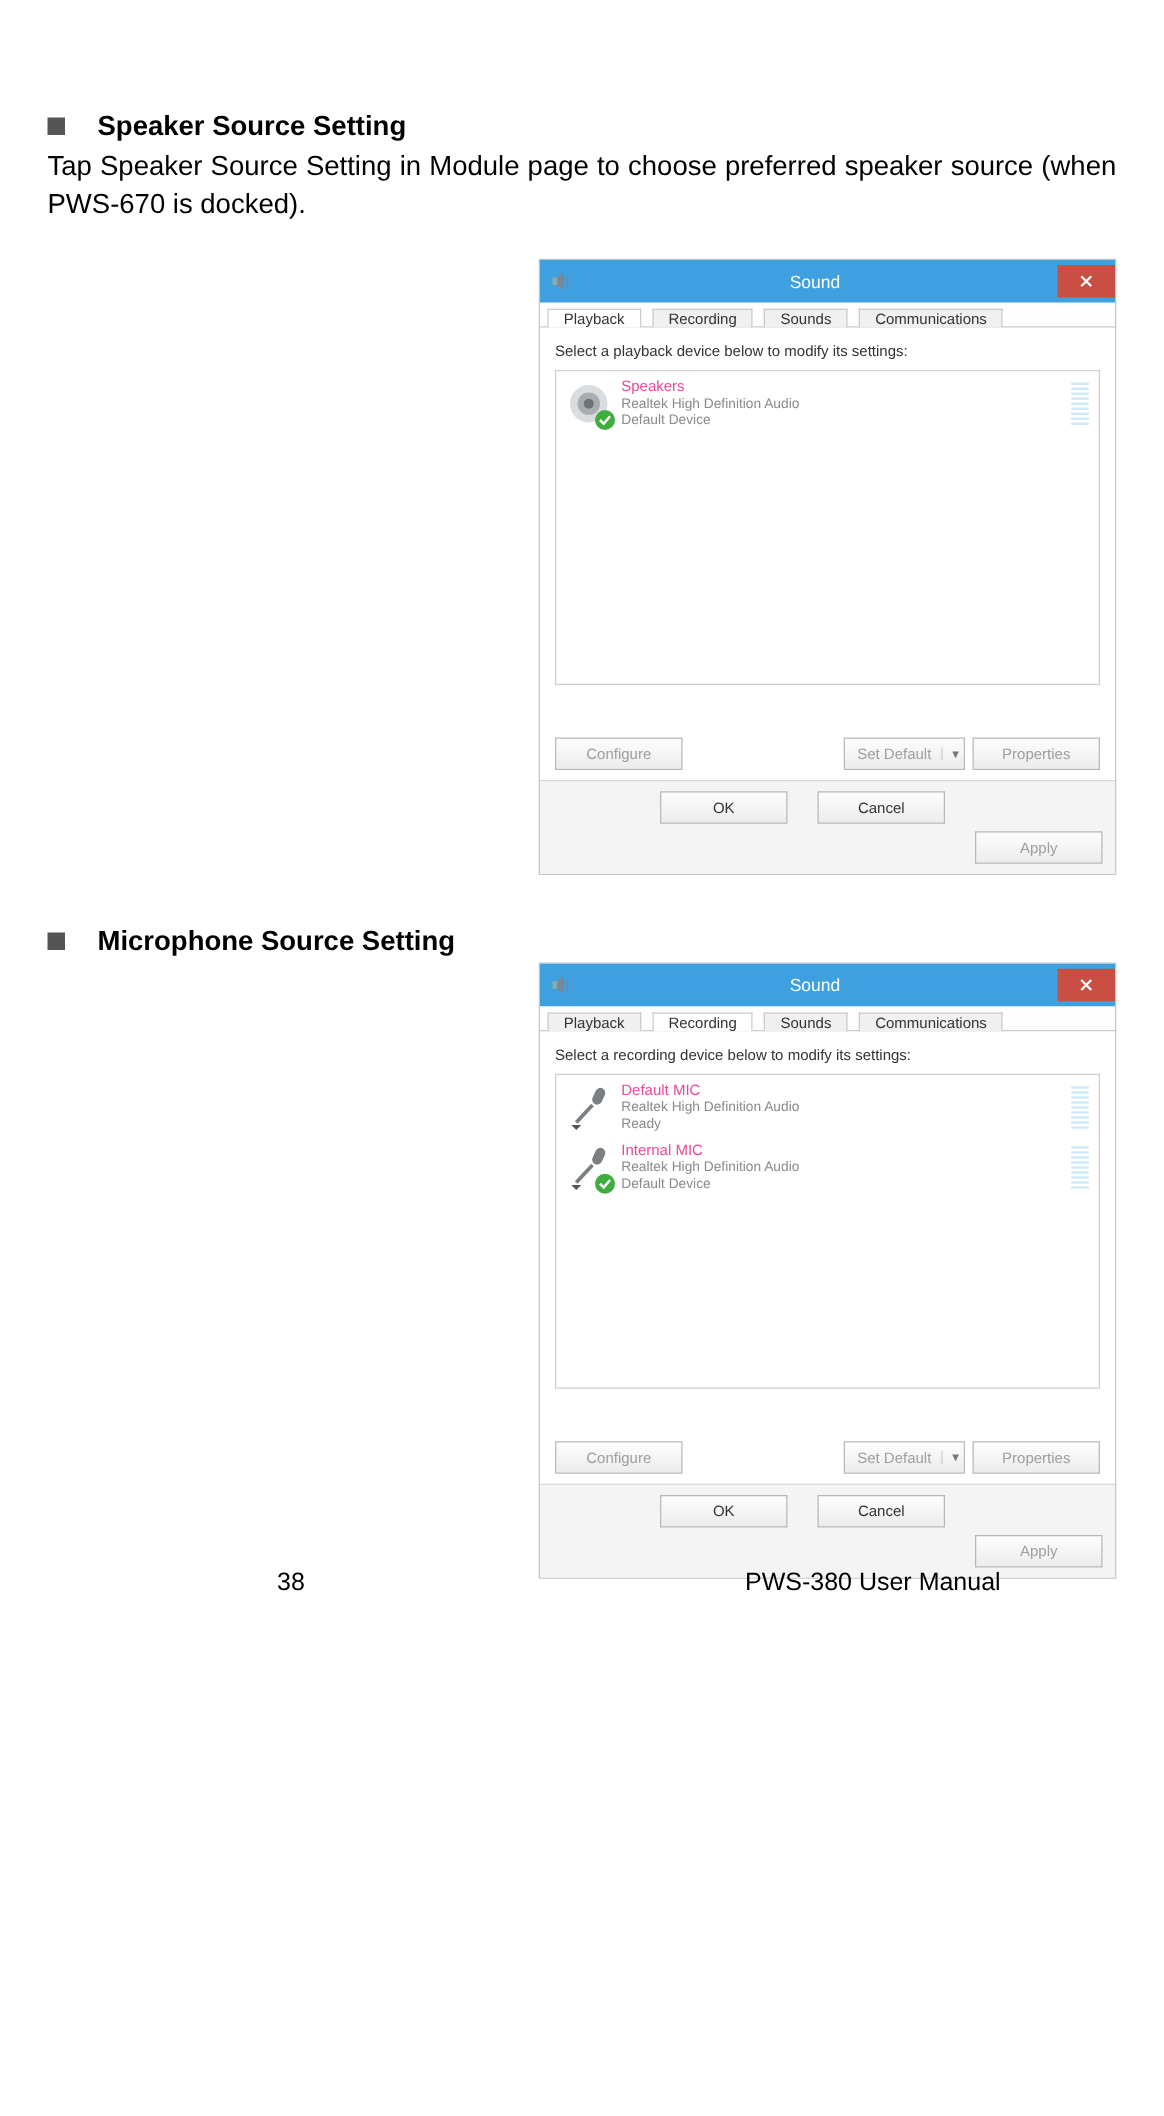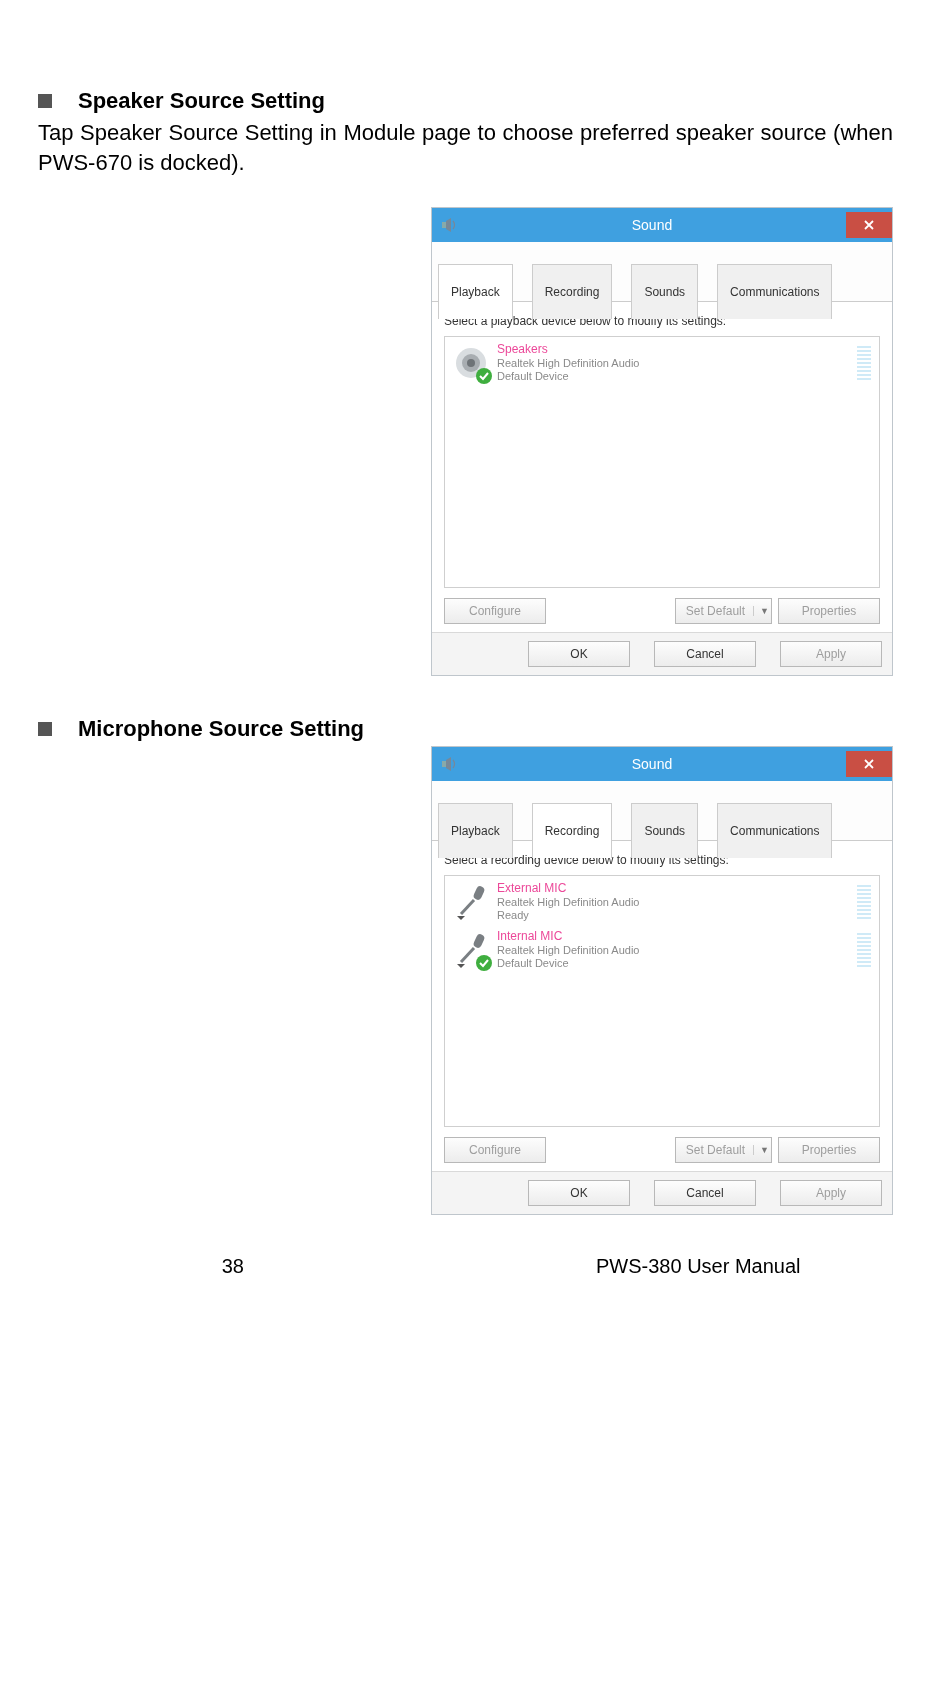--- a/index.html
+++ b/index.html
@@ -10,37 +10,37 @@
   .para{font-size:22px;line-height:1.35;text-align:justify;margin:0 0 30px 0;}
   .dlg-wrap{display:flex;justify-content:flex-end;margin-bottom:40px;}
   .dlg{width:460px;border:1px solid #bfc6cc;background:#fff;font-family:"Segoe UI",Tahoma,sans-serif;font-size:13px;color:#333;}
   .titlebar{height:34px;background:#3fa0e0;color:#fff;display:flex;align-items:center;position:relative;}
   .tb-ico{width:18px;height:18px;margin-left:8px;display:inline-block;}
   .tb-ico svg{display:block;}
   .tb-title{flex:1;text-align:center;font-size:14px;}
   .tb-close{width:46px;height:26px;background:#c94f44;color:#fff;display:flex;align-items:center;justify-content:center;font-size:14px;margin-right:0;}
   .tb-close svg{display:block;}
   .tabs{display:flex;border-bottom:1px solid #ccc;padding:4px 6px 0 6px;background:#fdfdfd;}
-  .tab{padding:20px 12px;border:1px solid #ccc;border-bottom:none;background:#f0f0f0;margin-right:19px;font-size:12px;color:#333;position:relative;top:18px;}
+  .tab{padding:0 12px;border:1px solid #ccc;border-bottom:none;background:#f0f0f0;margin-right:9px;font-size:12px;color:#333;position:relative;top:1px;}
   .tab.active{background:#fff;}
   .body{padding:10px 12px 8px 12px;}
   .instr{font-size:12px;margin:2px 0 8px 0;}
   .list{border:1px solid #cfcfcf;height:246px;background:#fff;padding:4px 0 0 0;overflow:hidden;}
   .item{display:flex;align-items:flex-start;padding:2px 6px 6px 6px;}
   .item-ico{width:40px;height:40px;flex:0 0 40px;position:relative;margin-right:6px;}
   .item-txt{flex:1;}
   .it-name{font-size:12px;color:#ec4899;line-height:1.1;}
   .it-sub{font-size:11px;color:#8a8a8a;line-height:1.2;}
   .meter{width:18px;height:38px;margin-left:4px;margin-top:1px;}
   .speaker-ico{width:40px;height:40px;}
   .check-badge{position:absolute;right:-2px;bottom:-2px;width:18px;height:18px;}
   .btnrow{display:flex;justify-content:flex-end;gap:6px;margin-top:10px;align-items:center;}
   .btnrow.left-space{justify-content:space-between;}
   .btn{min-width:80px;height:24px;border:1px solid #b8b8b8;background:linear-gradient(#fdfdfd,#ececec);font-size:12px;color:#333;display:flex;align-items:center;justify-content:center;padding:0 10px;}
-  .btn.dis{color:#9e9e9e;}
+  .btn.dis{color:#9e9e9e;margin-top:32px;}
   .btn.split{padding-right:2px;}
   .btn .caret{margin-left:8px;border-left:1px solid #ccc;padding-left:6px;font-size:9px;color:#777;}
   .footrow{border-top:1px solid #d9d9d9;background:#f4f4f4;padding:8px 10px;display:flex;justify-content:flex-end;gap:24px;}
   .footer{position:absolute;bottom:50px;left:0;right:0;display:flex;font-size:20px;}
   .footer .pn{flex:0 0 50%;text-align:center;}
   .footer .mn{flex:0 0 50%;text-align:center;}
 </style>
 </head>
 <body>
 
@@ -167,21 +167,21 @@
 
           <div class="item">
             <span class="item-ico">
               <svg class="speaker-ico" viewBox="0 0 40 40">
                 <rect x="24" y="4" width="8" height="14" rx="4" fill="#7a7f83" transform="rotate(25 28 11)"></rect>
                 <line x1="23" y1="18" x2="10" y2="32" stroke="#7a7f83" stroke-width="3"></line>
                 <path d="M6 34 L14 34 L10 38 Z" fill="#555"></path>
               </svg>
             </span>
             <span class="item-txt">
-              <div class="it-name">External MIC</div>
+              <div class="it-name">Default MIC</div>
               <div class="it-sub">Realtek High Definition Audio</div>
               <div class="it-sub">Ready</div>
             </span>
             <span class="meter">
               <svg viewBox="0 0 18 38">
                   <g fill="#cfeaf7">
                     <rect x="2" y="2" width="14" height="2"></rect>
                     <rect x="2" y="6" width="14" height="2"></rect>
                     <rect x="2" y="10" width="14" height="2"></rect>
                     <rect x="2" y="14" width="14" height="2"></rect>

